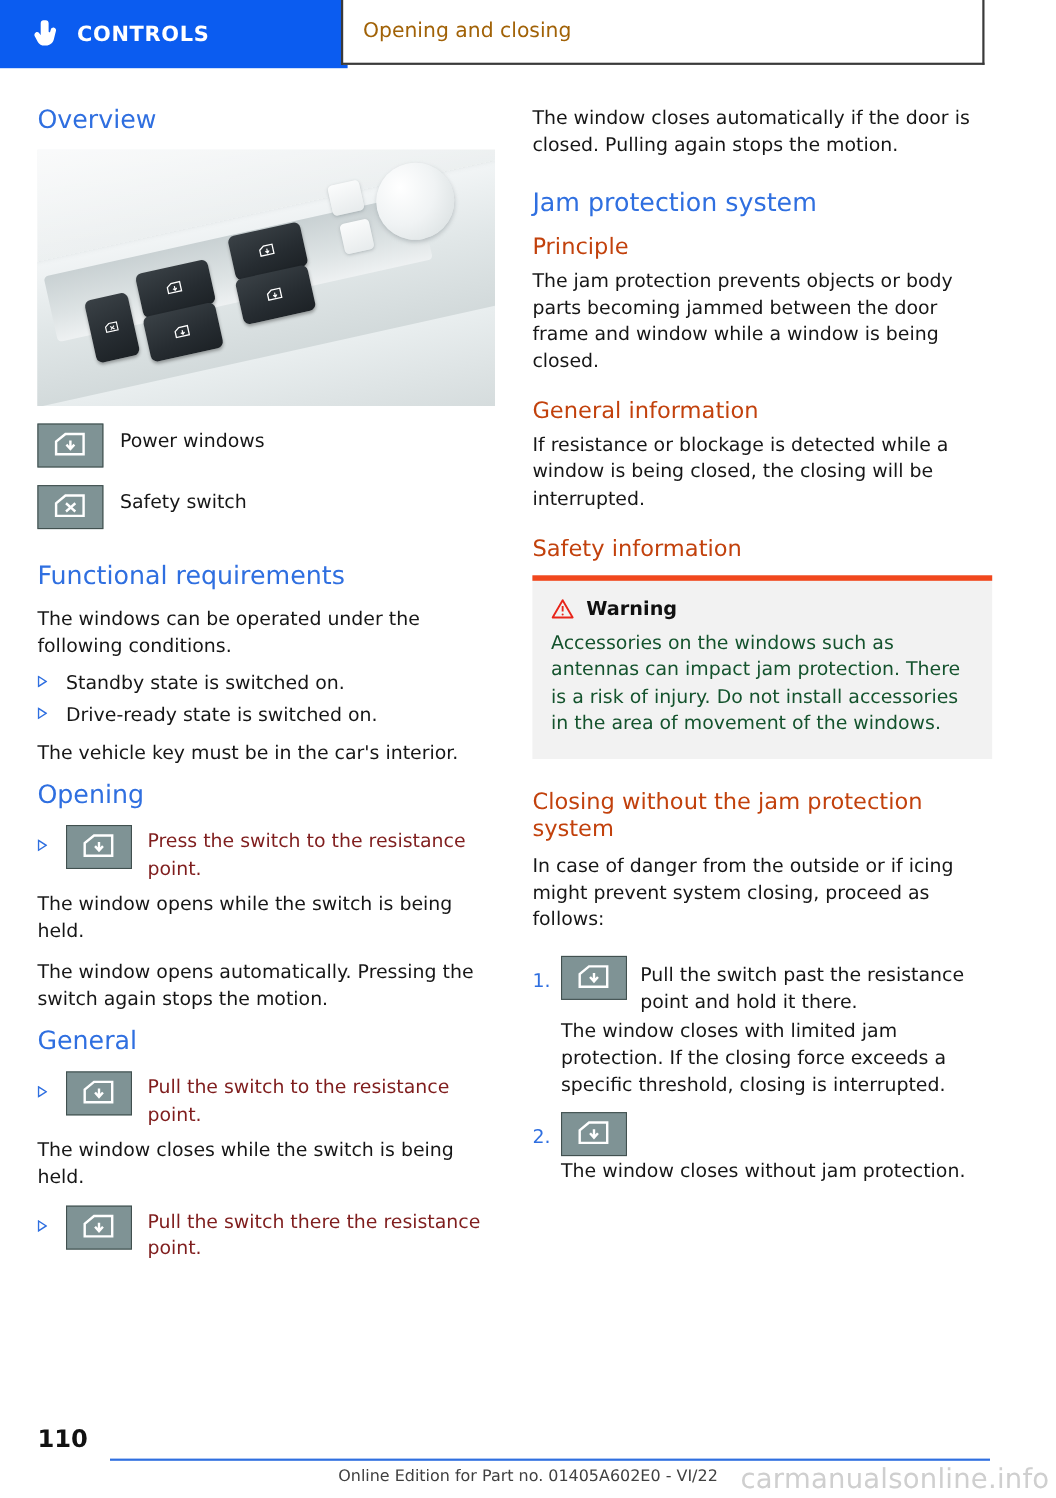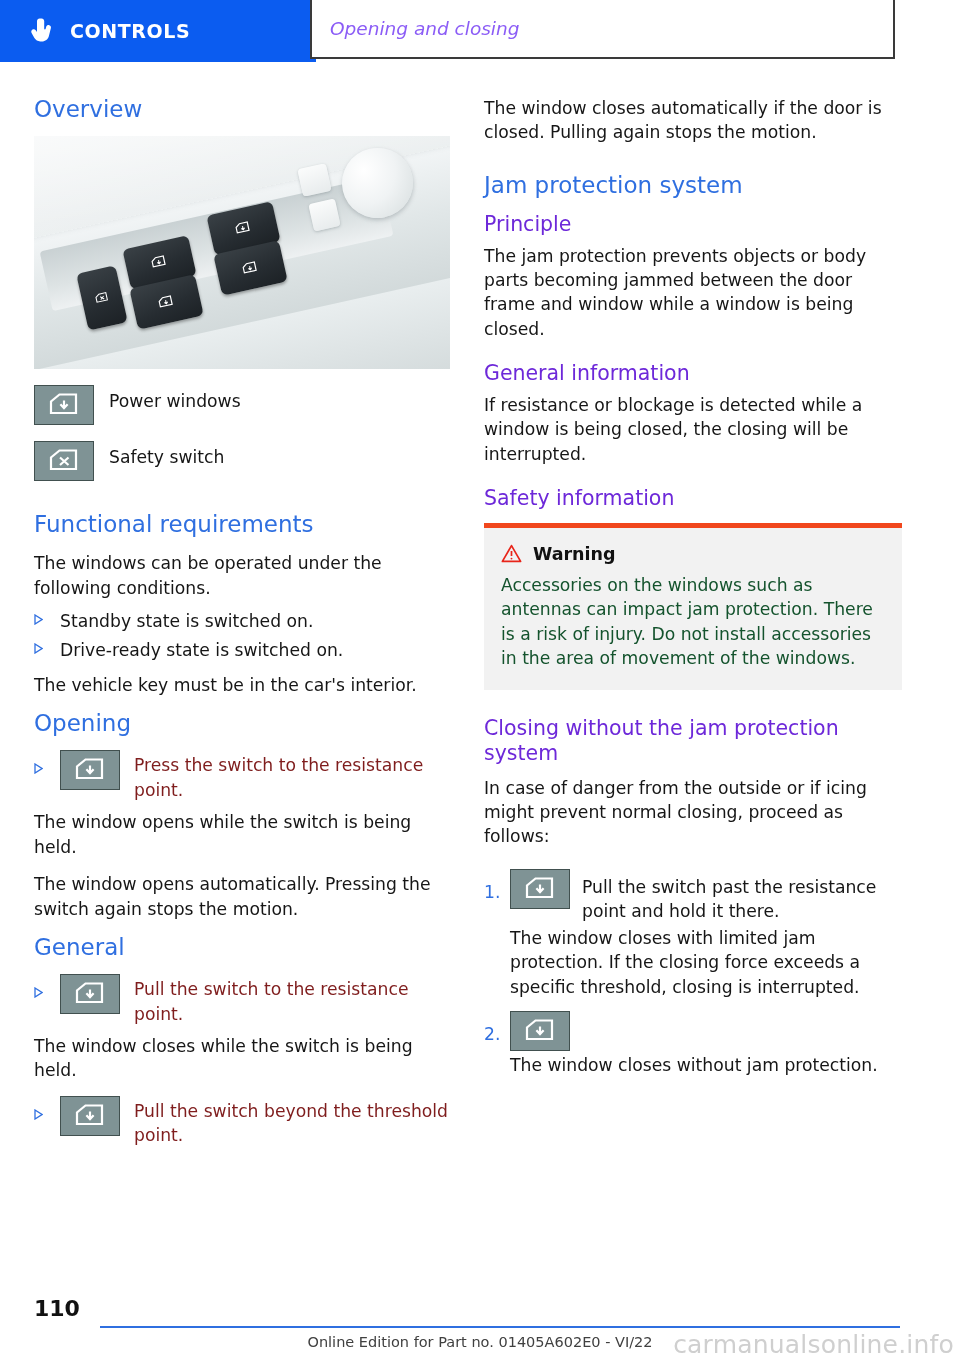--- a/index.html
+++ b/index.html
@@ -37,38 +37,37 @@
     position: absolute; left: 310px; top: 0;
     width: 585px; height: 59px;
     border: 2px solid #3a3a3a;
     border-top: none;
     background: #fff;
     display: flex; align-items: center;
   }
   .header-box-label {
     margin-left: 18px;
     font-size: 18.5px;
-    color: #8b5cf6;
-    font-style: italic;
+    color: #a16207;
   }
 
   
   .col { position: absolute; top: 96px; width: 418px; }
   .col-left  { left: 34px; }
   .col-right { left: 484px; }
 
   h2.sec {
     color: #2f6fe0;
     font-size: 23px;
     font-weight: normal;
     margin: 0 0 13px 0;
     line-height: 1.18;
   }
   h3.sub {
-    color: #6d28d9;
+    color: #c2410c;
     font-size: 20.5px;
     font-weight: normal;
     margin: 0 0 7px 0;
     line-height: 1.2;
   }
   p.body {
     font-size: 17.2px;
     color: #161616;
     margin: 0 0 13px 0;
     line-height: 1.42;
@@ -375,21 +374,21 @@
         <svg viewBox="0 0 9 11">
             <path d="M1 1 L8 5.5 L1 10 Z" fill="none" stroke="#2f6fe0" stroke-width="1.3"></path>
           </svg>
       </span>
       <div class="chip step-chip">
         <svg viewBox="0 0 34 26">
           <path d="M4 21 V9.5 L12.5 2.5 H29 V21 Z" fill="none" stroke="#ffffff" stroke-width="2.2"></path>
           <path d="M17 8.5 V15.5 M13.4 12.2 L17 16.2 L20.6 12.2" stroke="#ffffff" stroke-width="2.2" fill="none"></path>
         </svg>
       </div>
-      <span class="step-text">Pull the switch beyond the threshold point.</span>
+      <span class="step-text">Pull the switch there the resistance point.</span>
     </div>
 
   </div>
 
   <div class="col col-right">
 
     <p class="body">The window closes automatically if the door is closed. Pulling again stops the motion.</p>
 
     <div class="gap-md"></div>
 
@@ -413,21 +412,21 @@
           <path d="M10.5 1.6 L19.6 17.4 H1.4 Z" fill="none" stroke="#e8251a" stroke-width="1.7" stroke-linejoin="round"></path>
           <path d="M10.5 7 V12" stroke="#e8251a" stroke-width="1.7"></path>
           <circle cx="10.5" cy="14.6" r="0.95" fill="#e8251a"></circle>
         </svg>
         <span class="warn-title">Warning</span>
       </div>
       <p class="warn-body">Accessories on the windows such as antennas can impact jam protection. There is a risk of injury. Do not install accessories in the area of movement of the windows.</p>
     </div>
 
     <h3 class="sub" style="margin-bottom:10px;">Closing without the jam protection system</h3>
-    <p class="body">In case of danger from the outside or if icing might prevent normal closing, proceed as follows:</p>
+    <p class="body">In case of danger from the outside or if icing might prevent system closing, proceed as follows:</p>
 
     <div class="gap-sm"></div>
 
     <div class="num-row">
       <span class="num">1.</span>
       <div class="num-body">
         <div class="num-inline">
           <div class="chip num-chip">
             <svg viewBox="0 0 34 26">
               <path d="M4 21 V9.5 L12.5 2.5 H29 V21 Z" fill="none" stroke="#ffffff" stroke-width="2.2"></path>

